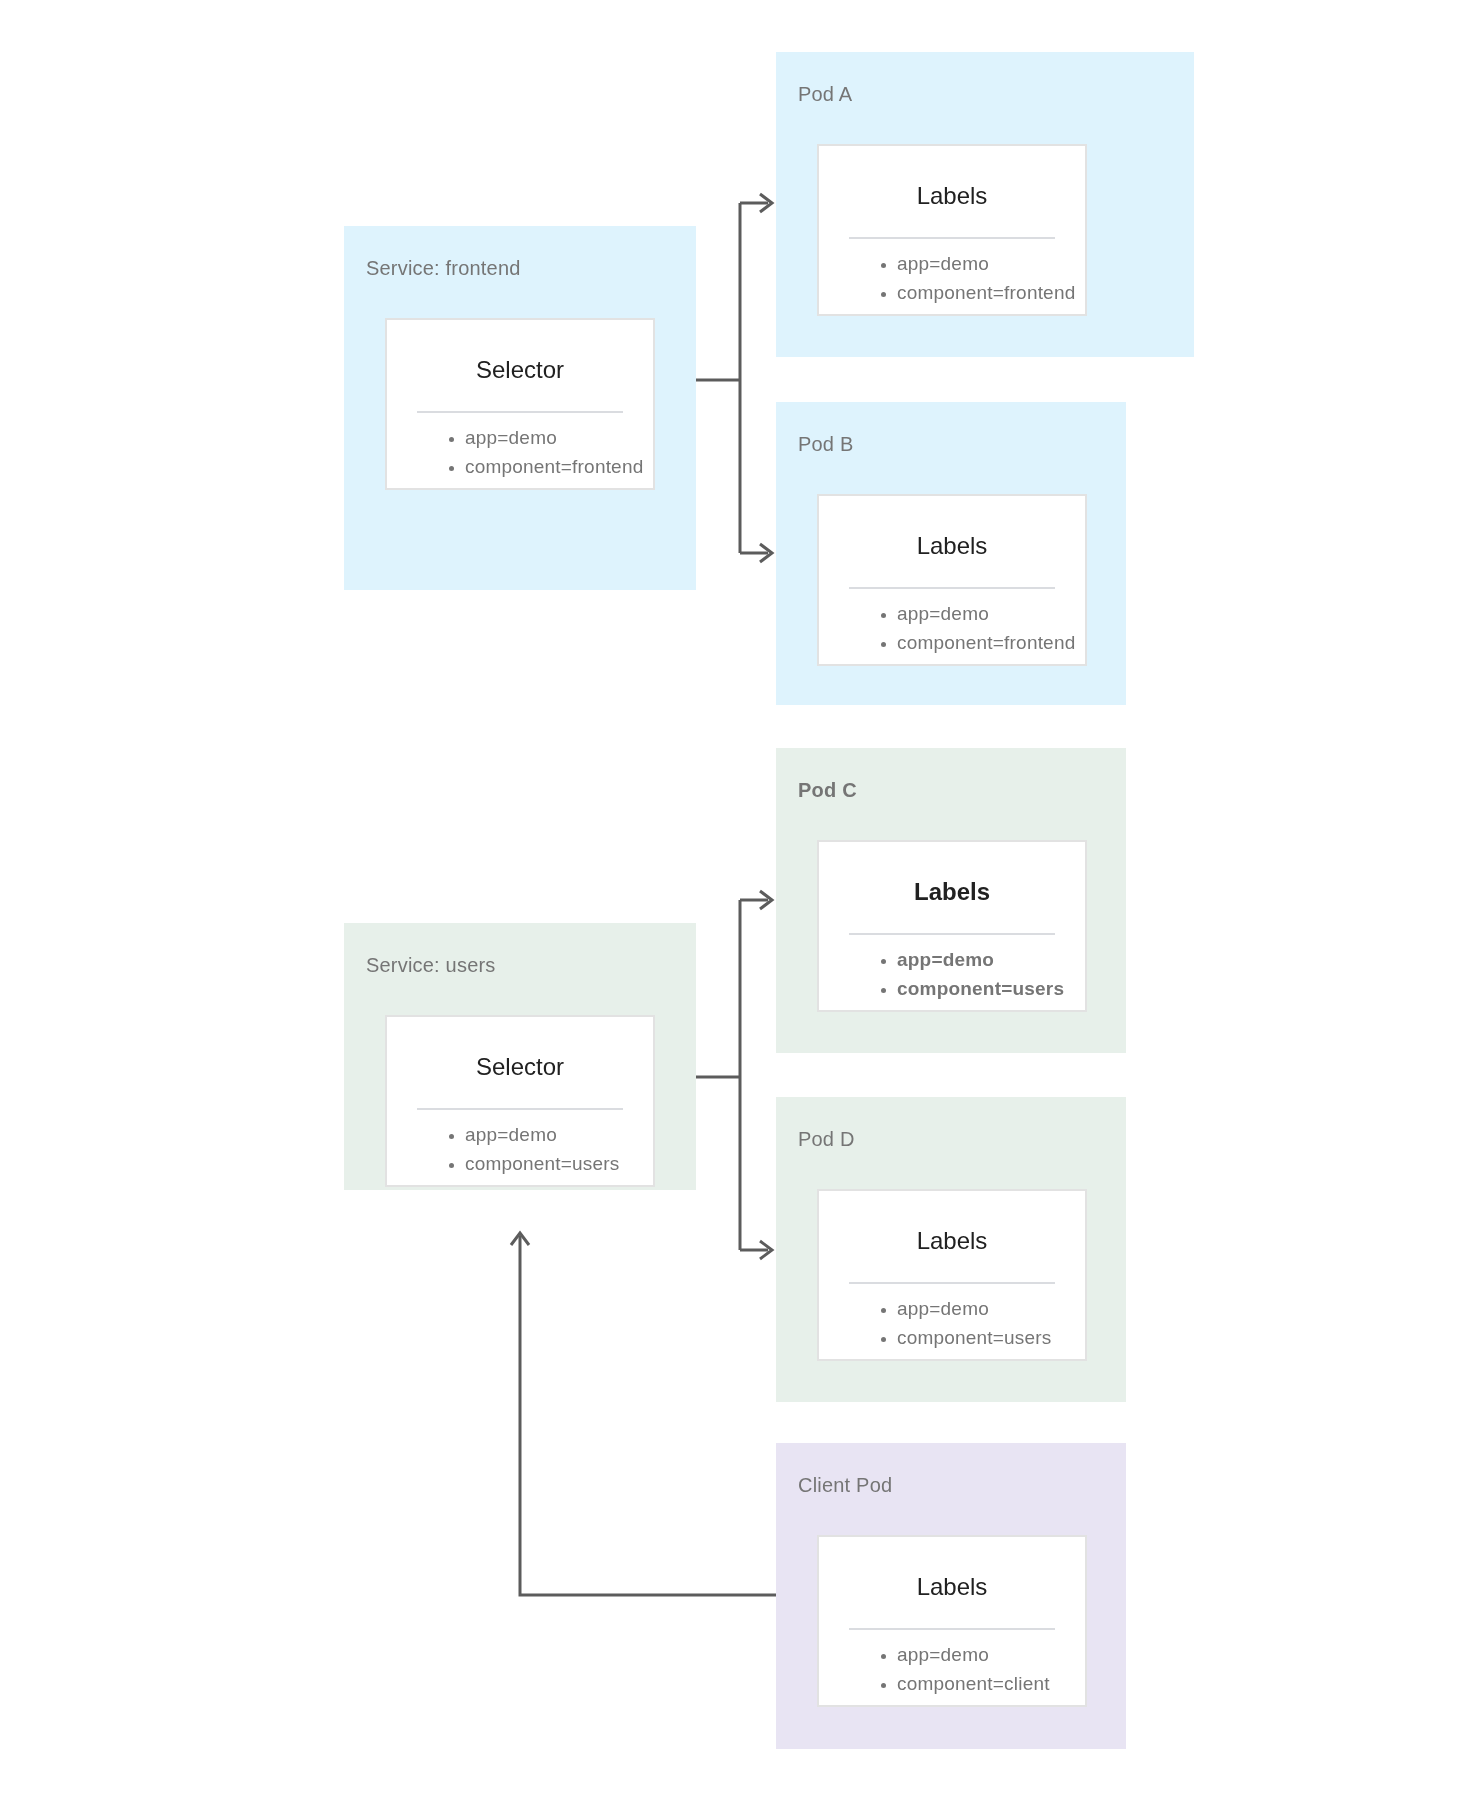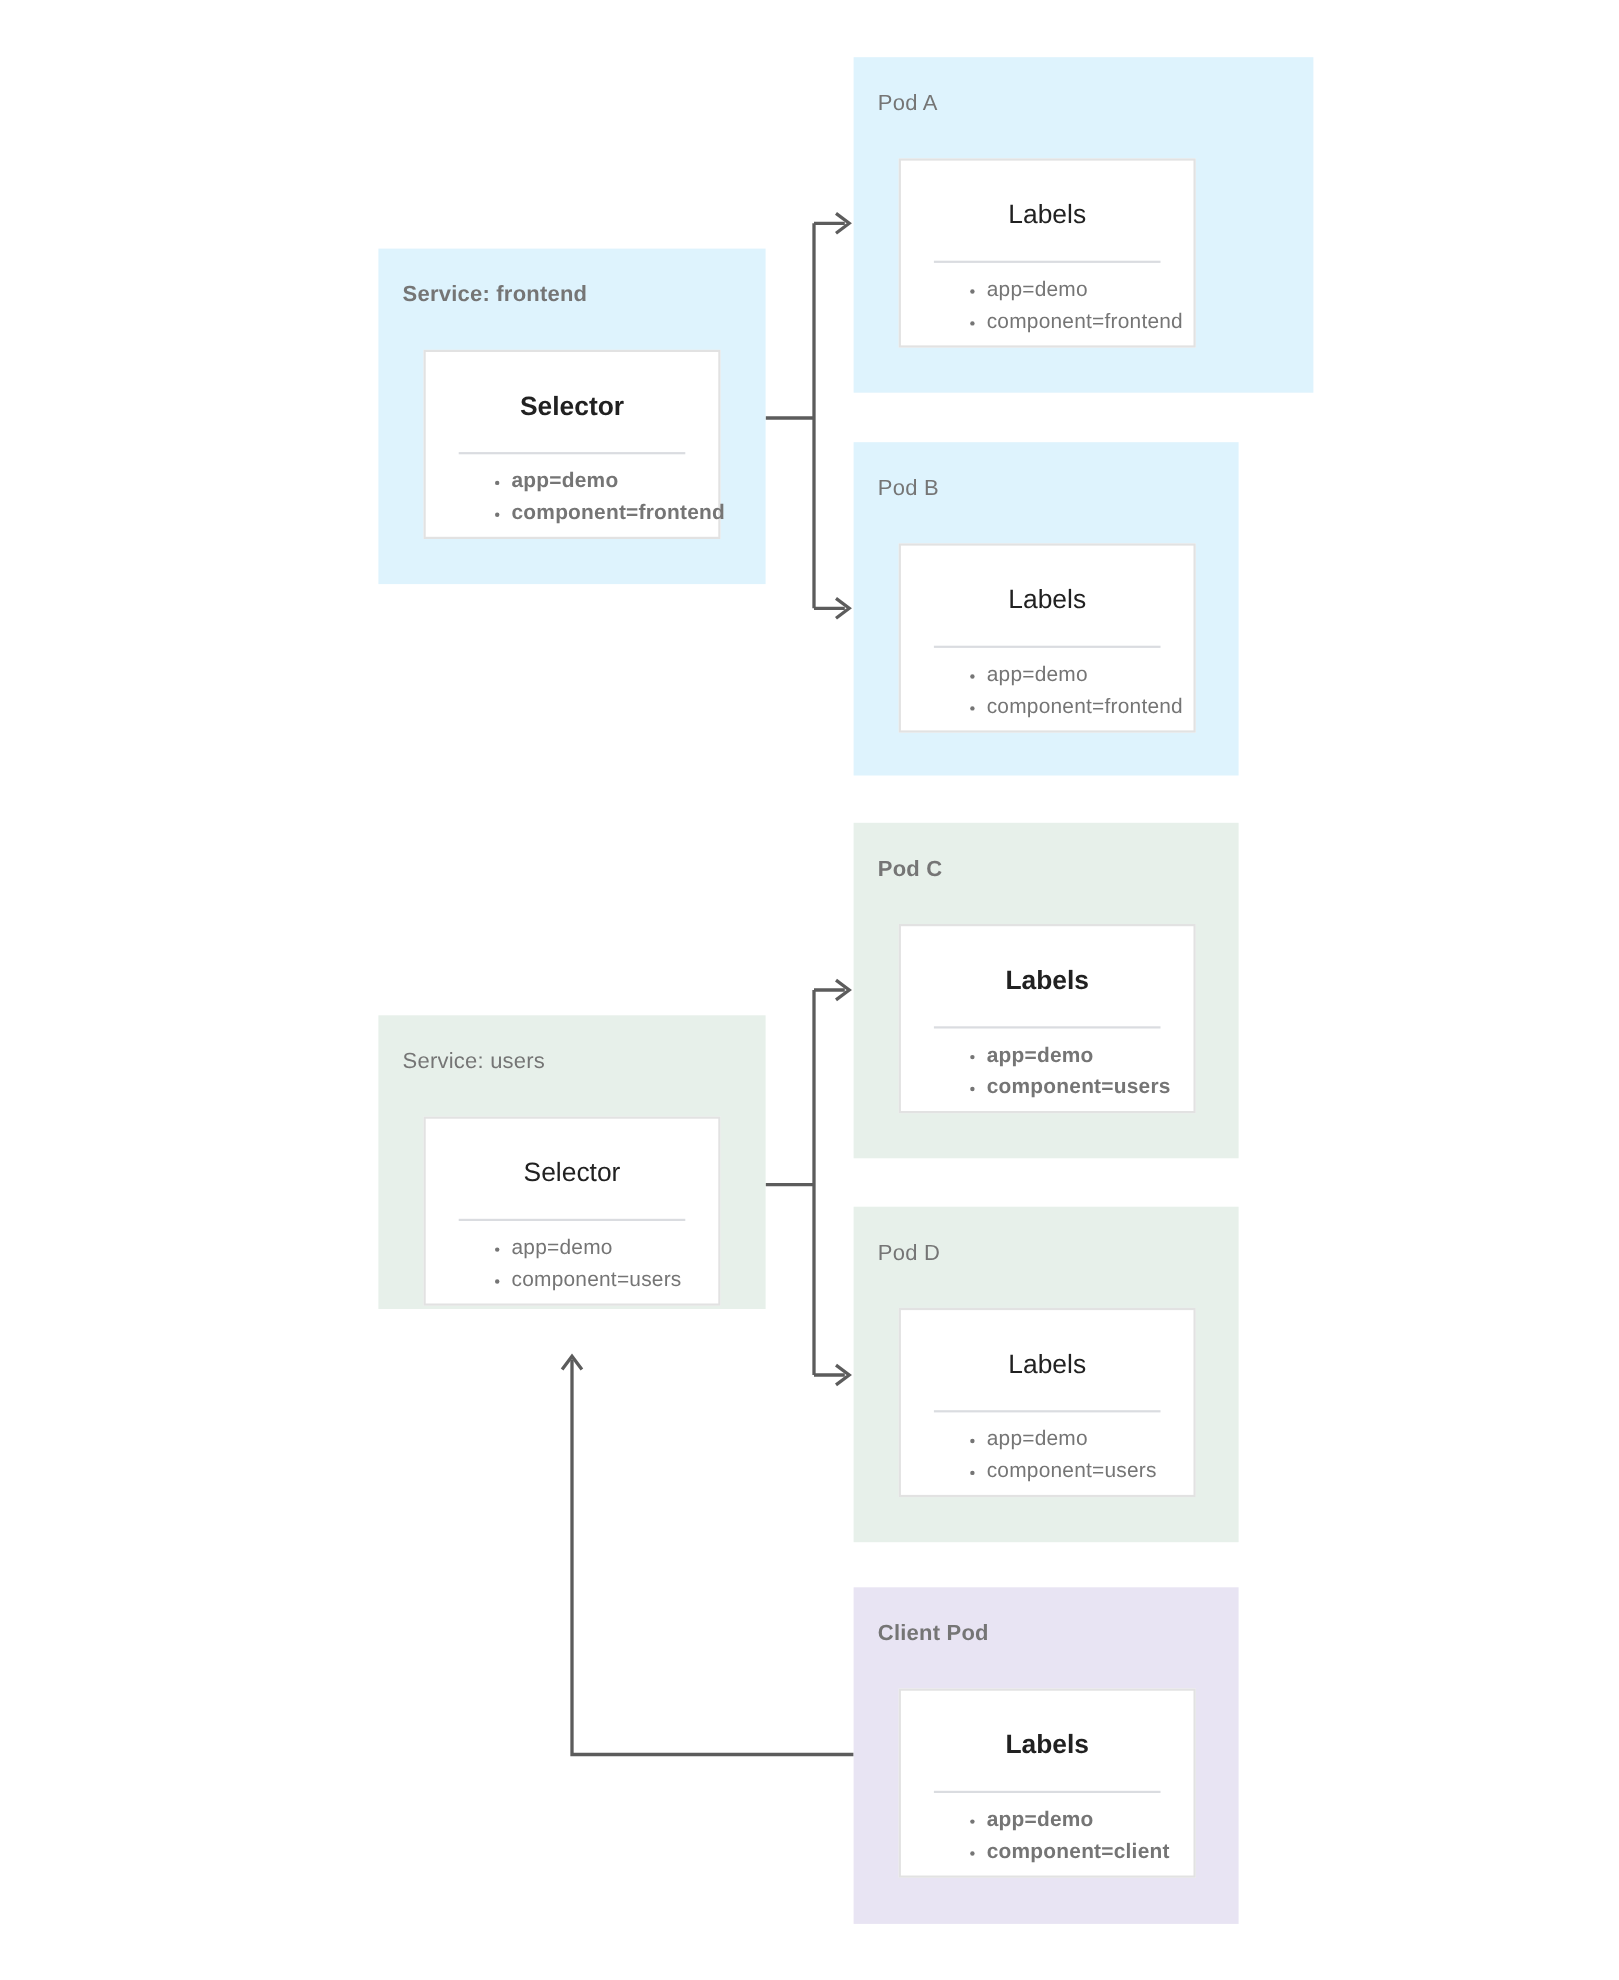--- a/index.html
+++ b/index.html
@@ -89,21 +89,21 @@
 
       <path d="M696,1077 H740 M740,900 V1250 M740,900 H768 M740,1250 H768"></path>
       <path d="M760,891 L772,900 L760,909"></path>
       <path d="M760,1241 L772,1250 L760,1259"></path>
 
       <path d="M776,1595 H520 V1236"></path>
       <path d="M511,1245 L520,1233 L529,1245"></path>
     </g>
   </svg>
 
-  <div class="node" style="left: 344px; top: 226px; width: 352px; height: 305px; background: rgb(222, 243, 253); font-weight: bold;">
+  <div class="node" style="left: 344px; top: 226px; width: 352px; height: 364px; background: rgb(222, 243, 253);">
     <div class="node-title">Service: frontend</div>
     <div class="card">
       <div class="card-heading">Selector</div>
       <div class="card-divider"></div>
       <ul class="card-list">
         <li>app=demo</li>
         <li>component=frontend</li>
       </ul>
     </div>
   </div>
@@ -161,21 +161,21 @@
     <div class="card">
       <div class="card-heading">Labels</div>
       <div class="card-divider"></div>
       <ul class="card-list">
         <li>app=demo</li>
         <li>component=users</li>
       </ul>
     </div>
   </div>
 
-  <div class="node" style="left: 776px; top: 1443px; width: 350px; height: 306px; background: rgb(232, 228, 243); font-weight: bold;">
+  <div class="node" style="left: 776px; top: 1443px; width: 350px; height: 306px; background: rgb(232, 228, 243);">
     <div class="node-title">Client Pod</div>
     <div class="card">
       <div class="card-heading">Labels</div>
       <div class="card-divider"></div>
       <ul class="card-list">
         <li>app=demo</li>
         <li>component=client</li>
       </ul>
     </div>
   </div>

